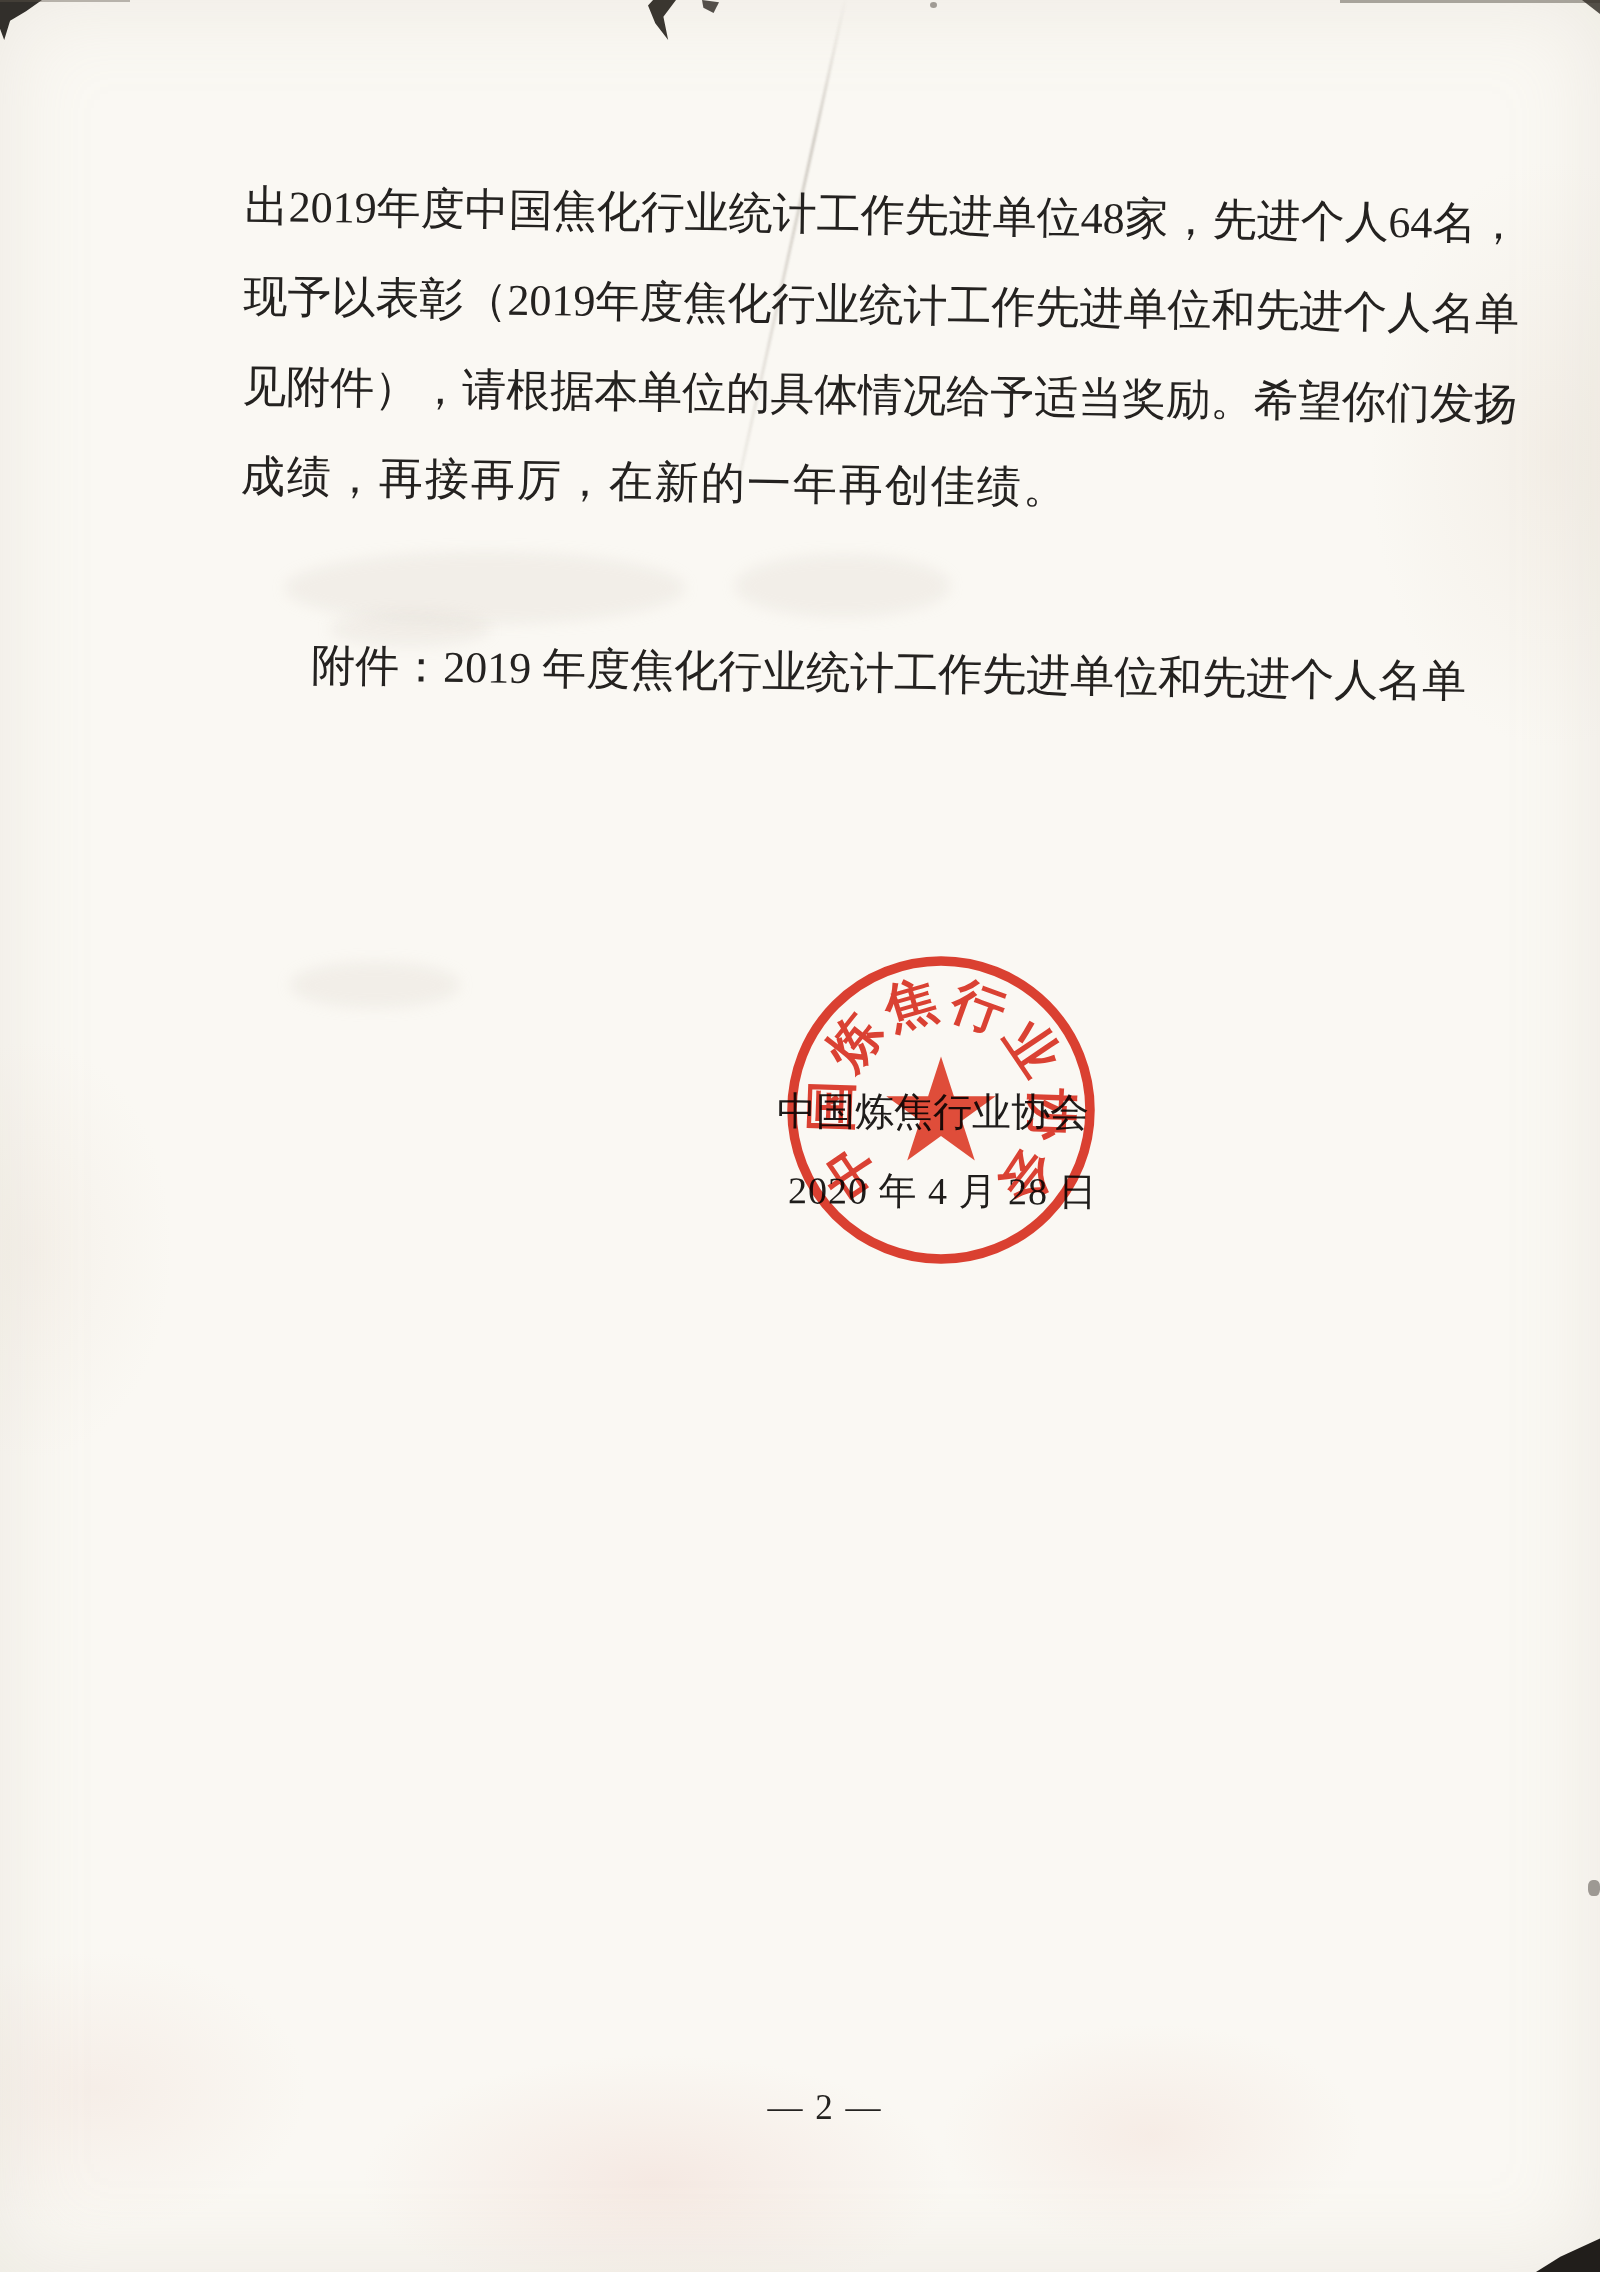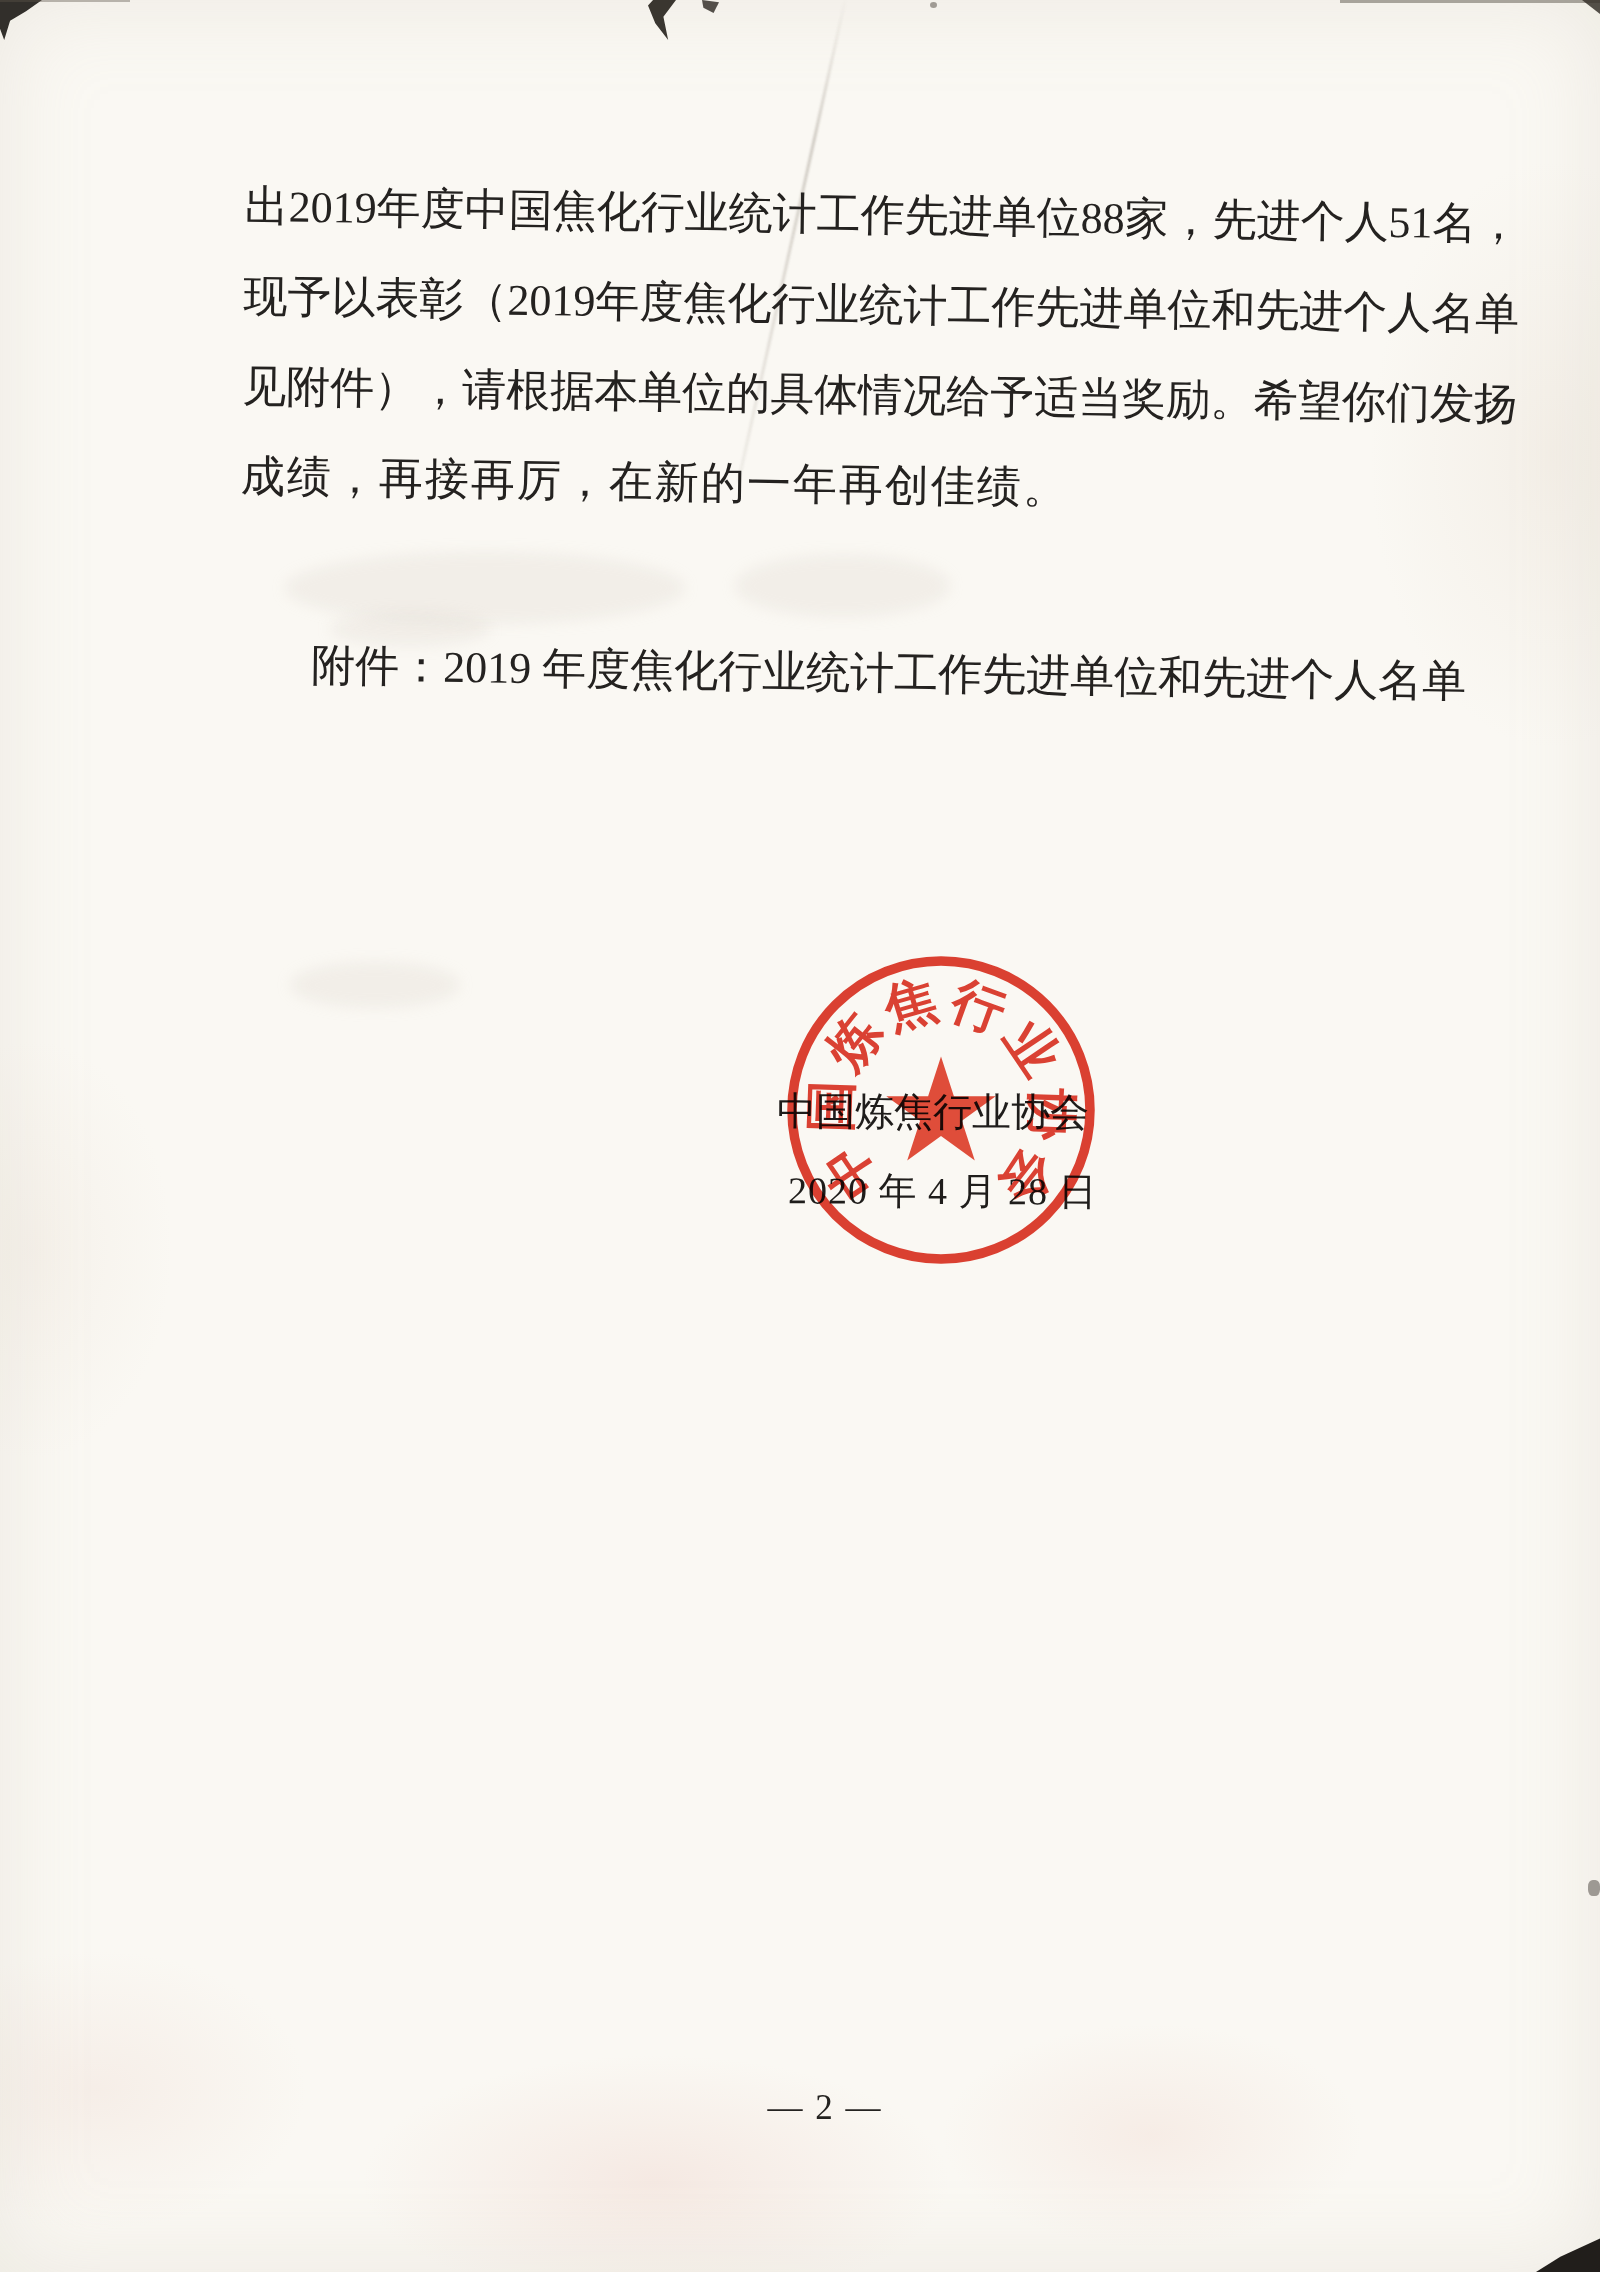--- a/index.html
+++ b/index.html
@@ -108,28 +108,28 @@
         <span>行</span>
         <span>业</span>
         <span>统</span>
         <span>计</span>
         <span>工</span>
         <span>作</span>
         <span>先</span>
         <span>进</span>
         <span>单</span>
         <span>位</span>
-        <span>88</span>
+        <span>48</span>
         <span>家</span>
         <span>，</span>
         <span>先</span>
         <span>进</span>
         <span>个</span>
         <span>人</span>
-        <span>51</span>
+        <span>64</span>
         <span>名</span>
         <span>，</span>
       </div>
       <div class="body-line justified">
         <span>现</span>
         <span>予</span>
         <span>以</span>
         <span>表</span>
         <span>彰</span>
         <span>（</span>

